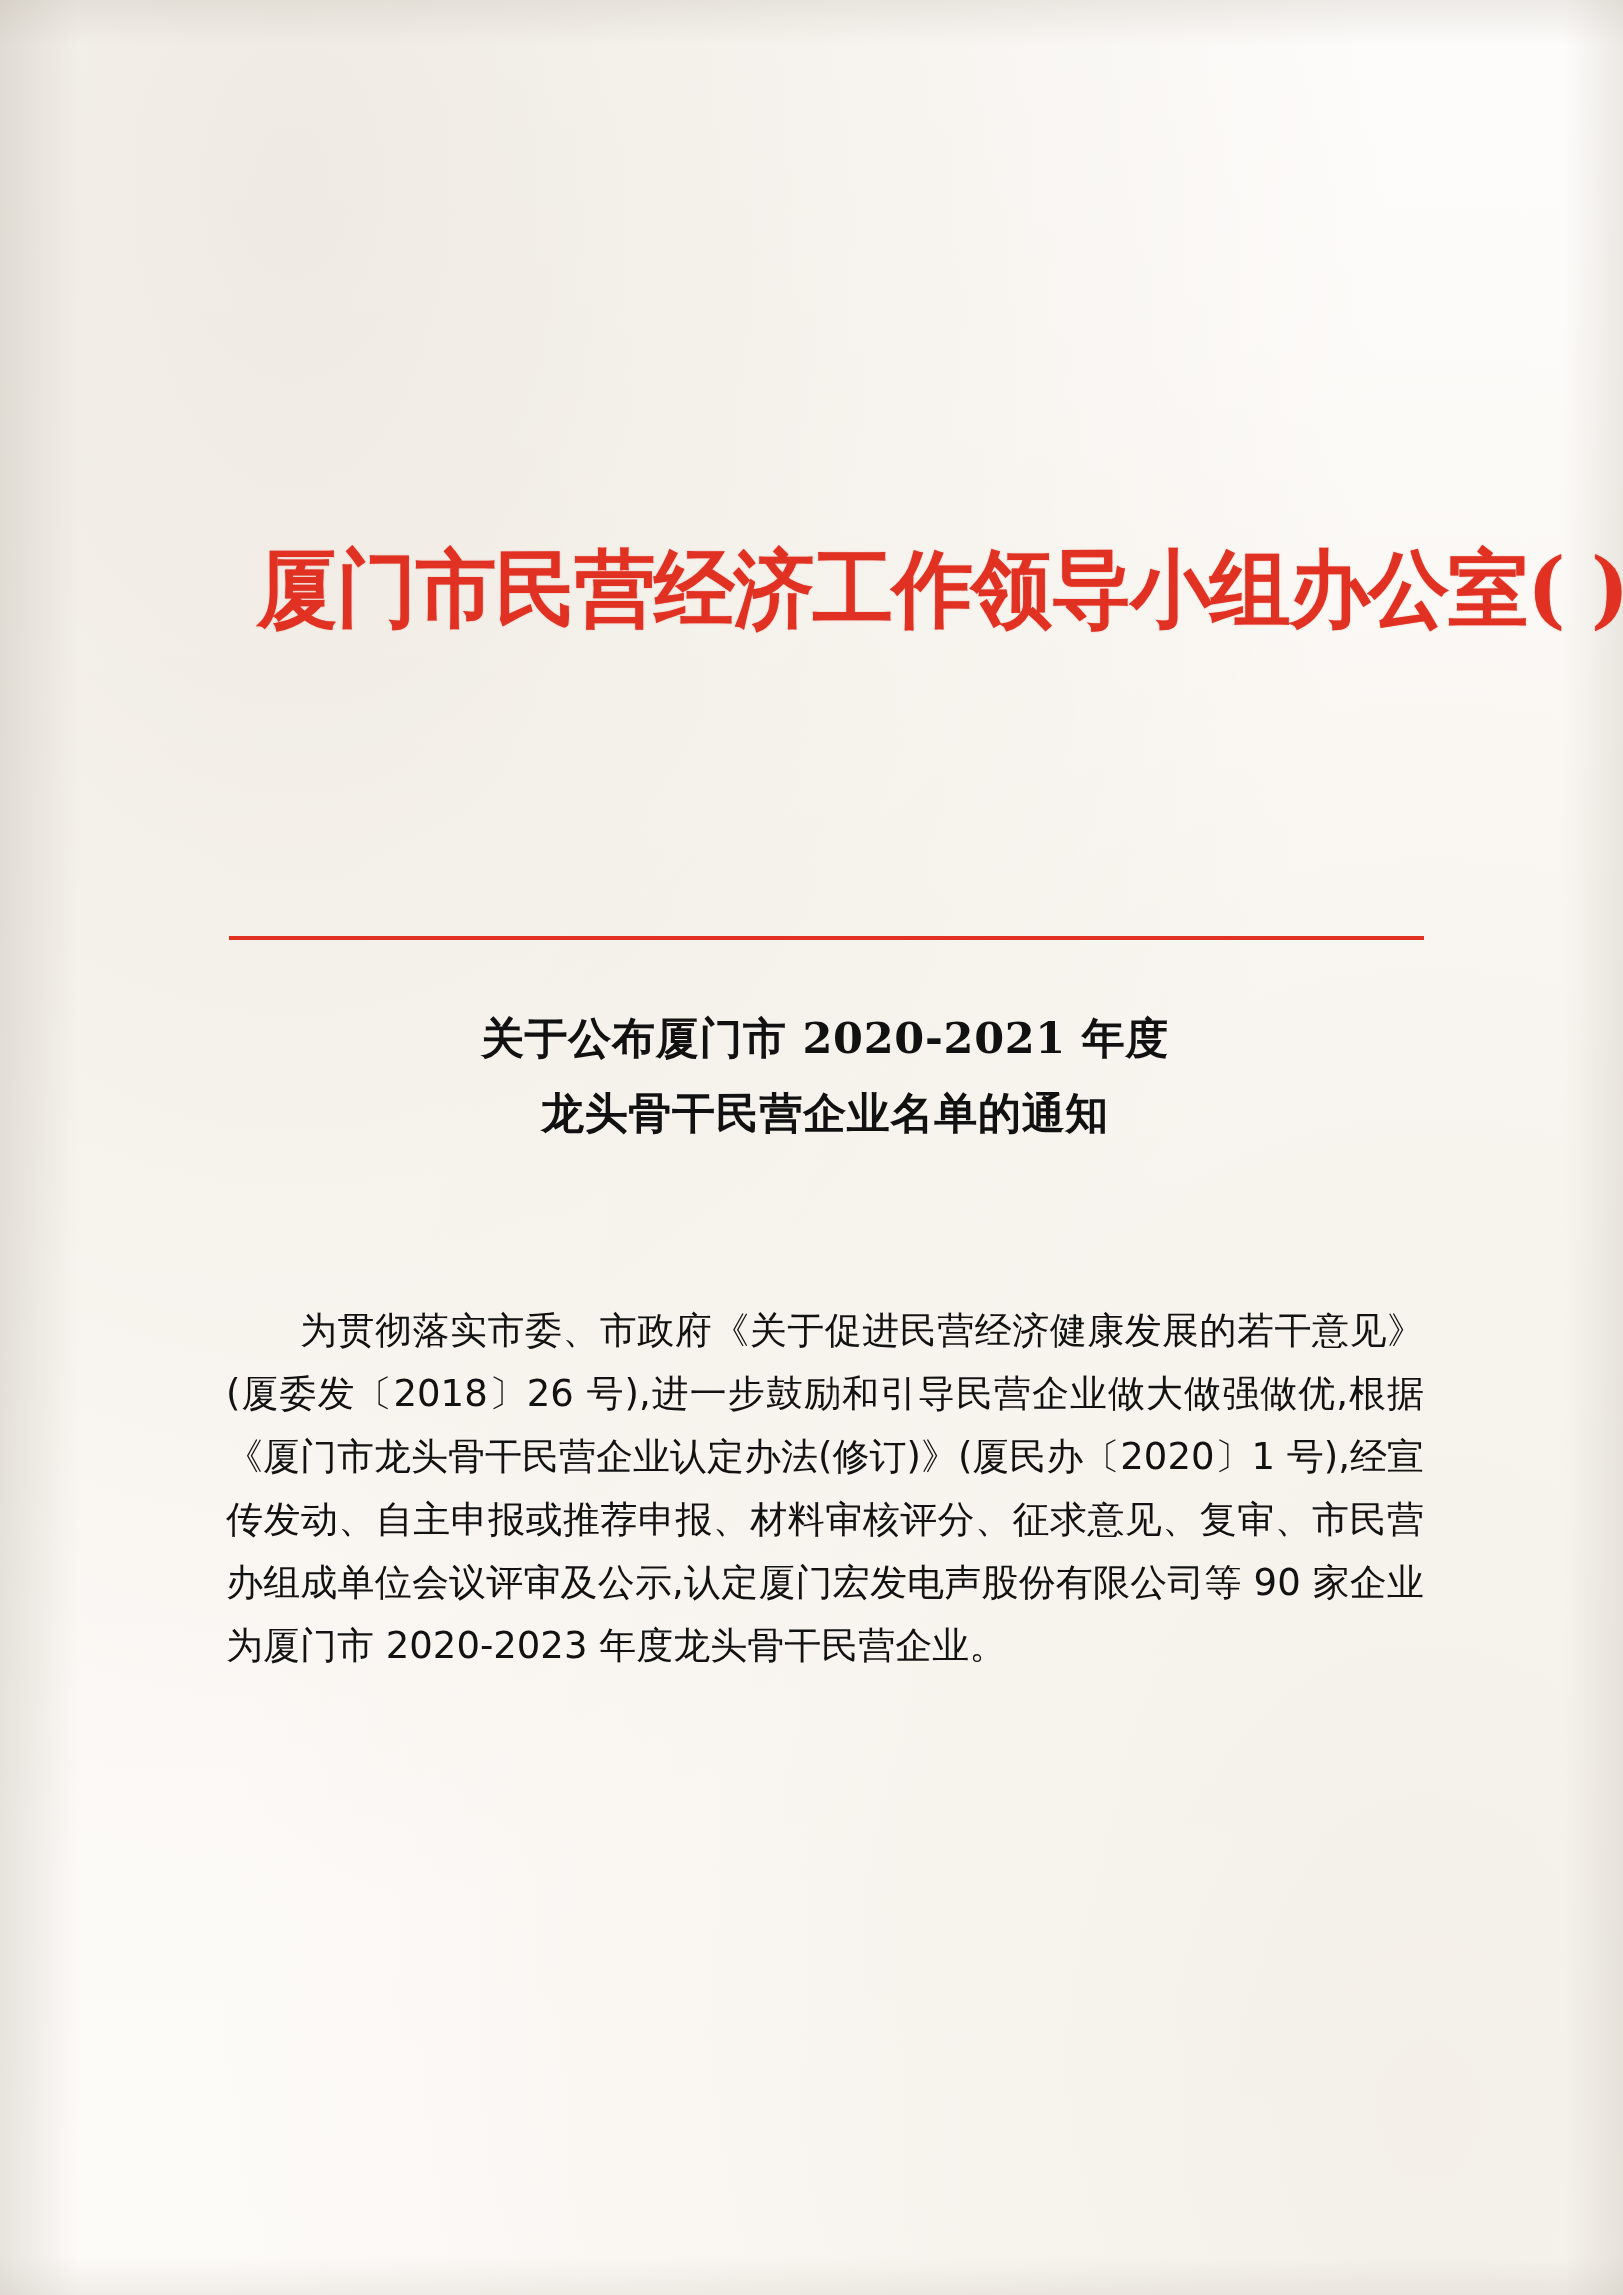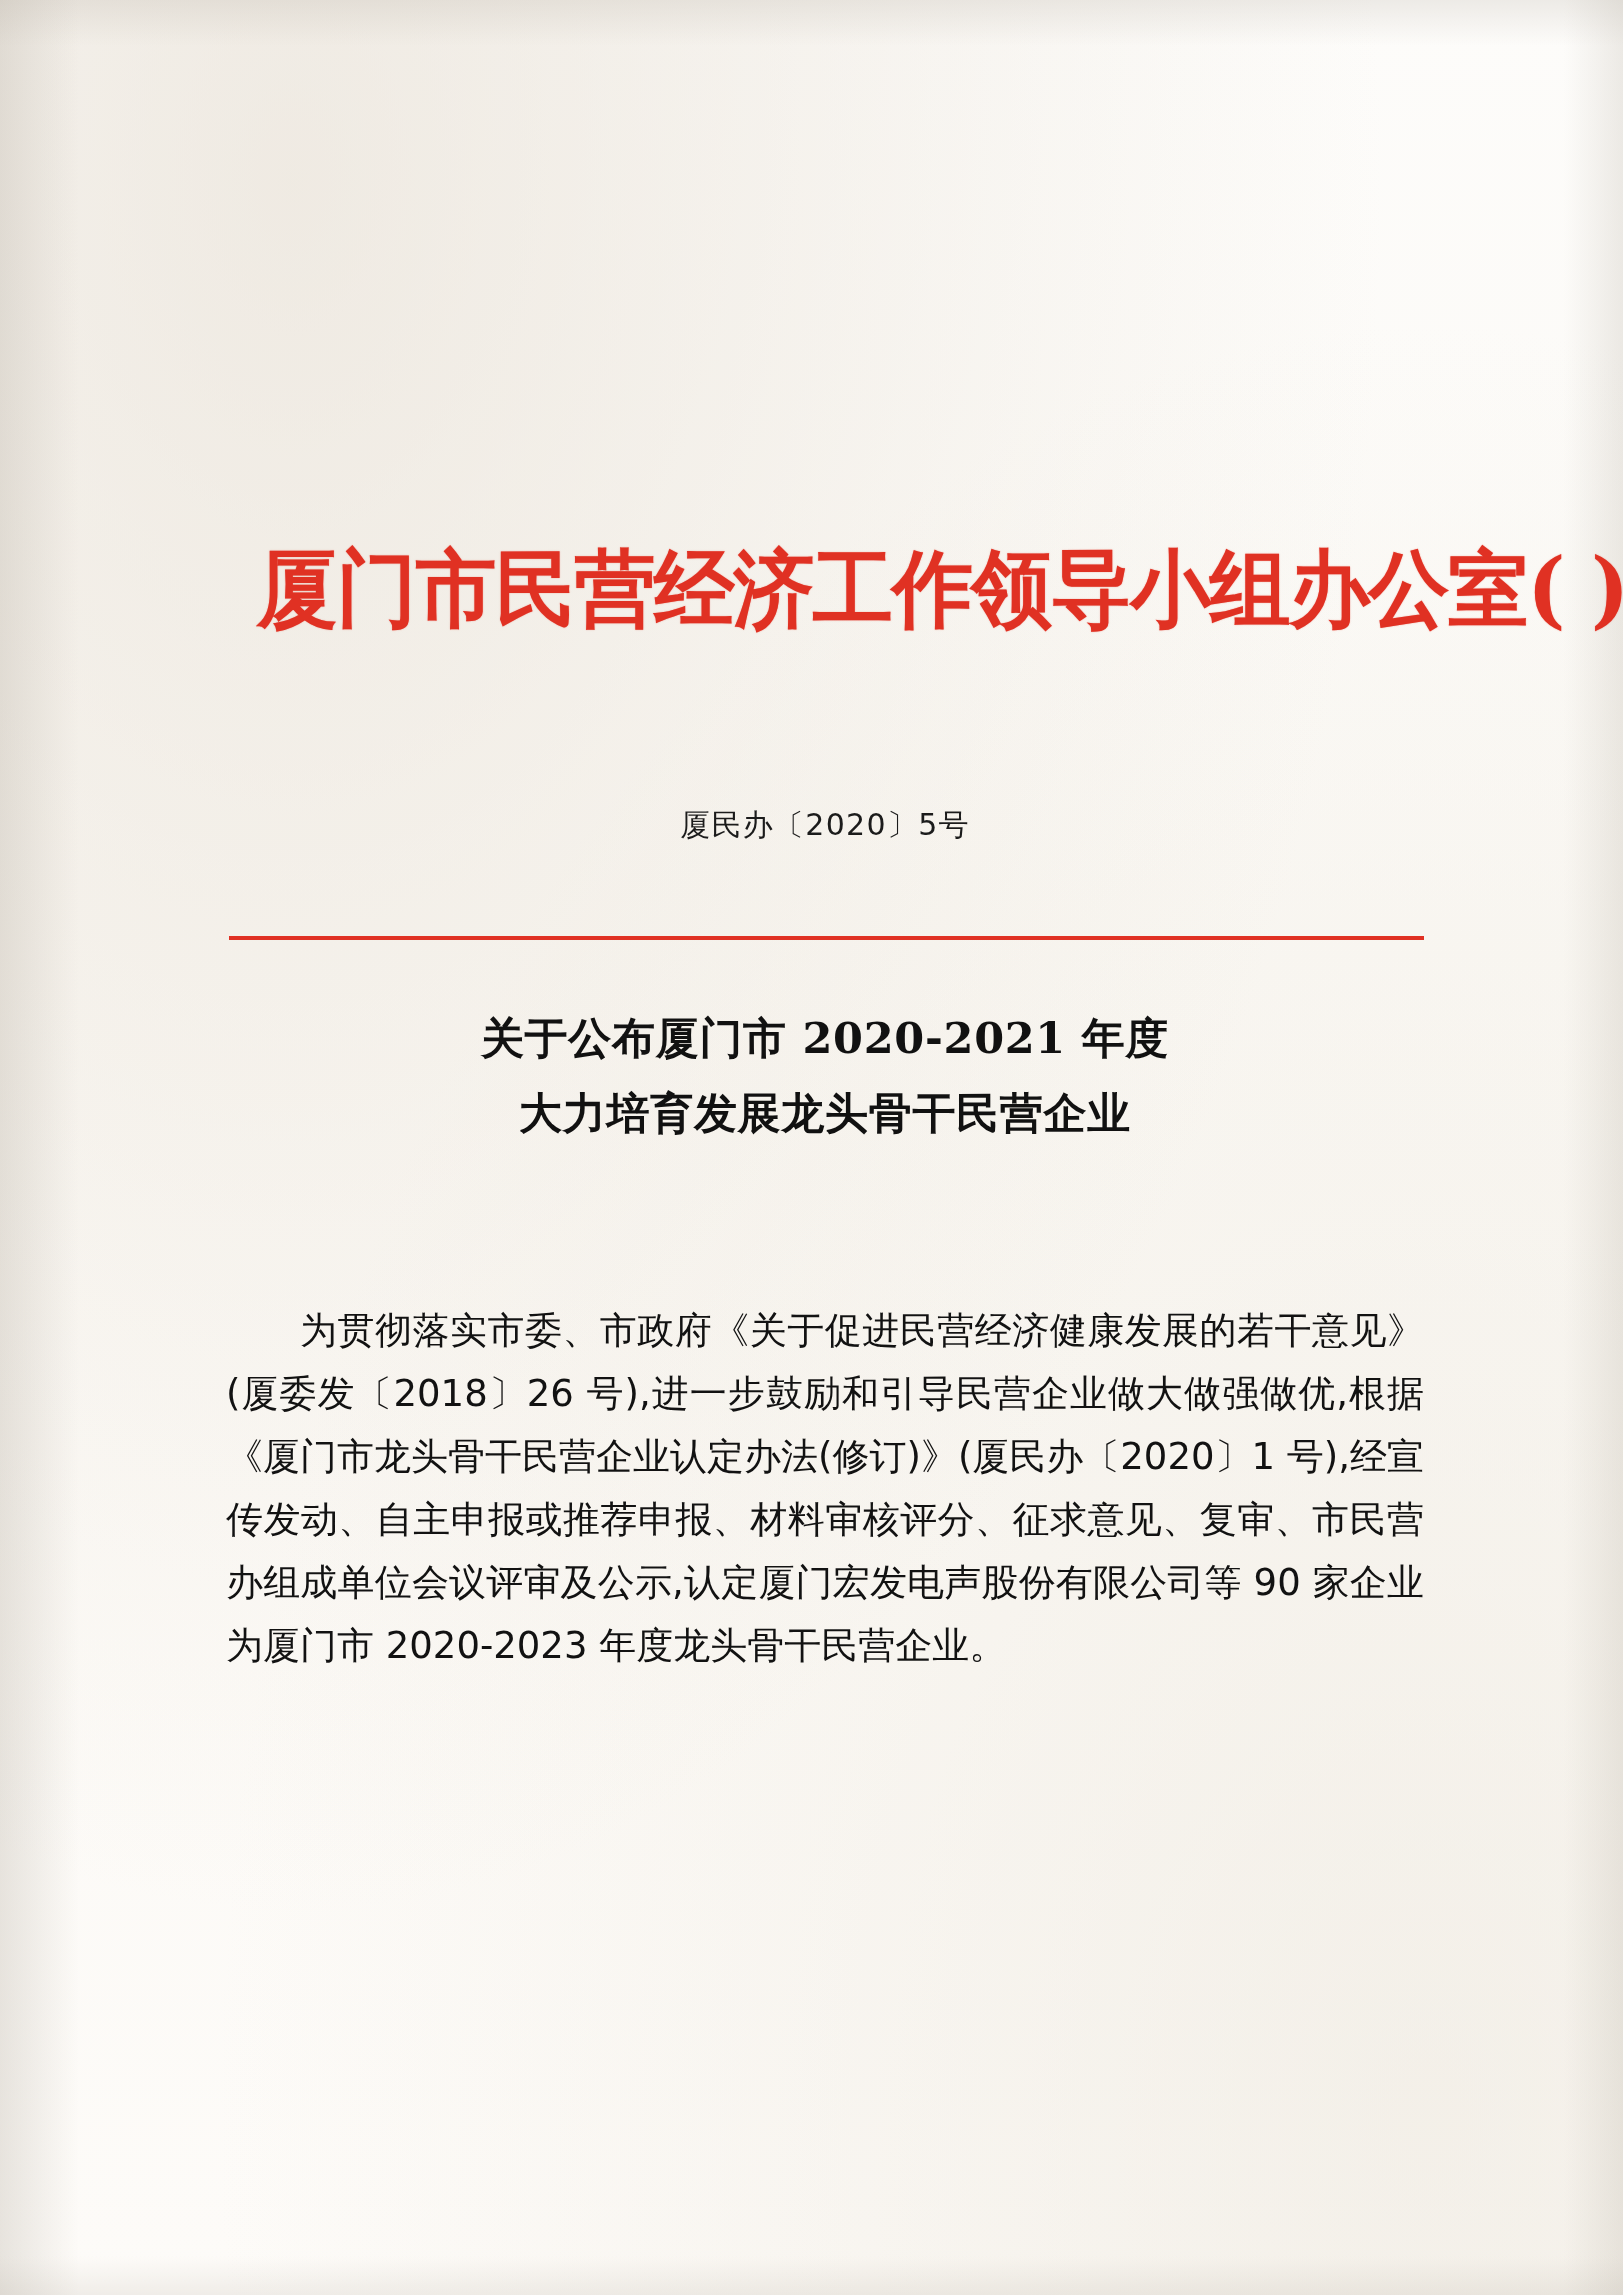--- a/index.html
+++ b/index.html
@@ -155,27 +155,26 @@
   <div class="paper-grain"></div>
   <div class="edge-shadow-top"></div>
   <div class="edge-shadow-left"></div>
   <div class="edge-shadow-right"></div>
   <div class="edge-shadow-bottom"></div>
 
   <div class="content">
 
     <div class="masthead">厦门市民营经济工作领导小组办公室(    )</div>
 
-    <div class="doc-number">厦民办〔2020〕5号</div>
 
     <div class="red-rule"></div>
 
     <div class="doc-title">
       <span class="line">关于公布厦门市 2020-2021 年度</span>
-      <span class="line">大力培育发展龙头骨干民营企业</span>
+      <span class="line">龙头骨干民营企业名单的通知</span>
     </div>
 
     <div class="body-block">
       <p class="indent">为贯彻落实市委、市政府《关于促进民营经济健康发展的若干意见》(厦委发〔2018〕26 号),进一步鼓励和引导民营企业做大做强做优,根据《厦门市龙头骨干民营企业认定办法(修订)》(厦民办〔2020〕1 号),经宣传发动、自主申报或推荐申报、材料审核评分、征求意见、复审、市民营办组成单位会议评审及公示,认定厦门宏发电声股份有限公司等 90 家企业为厦门市 2020-2023 年度龙头骨干民营企业。</p>
     </div>
 
   </div>
 </div>
 
 

